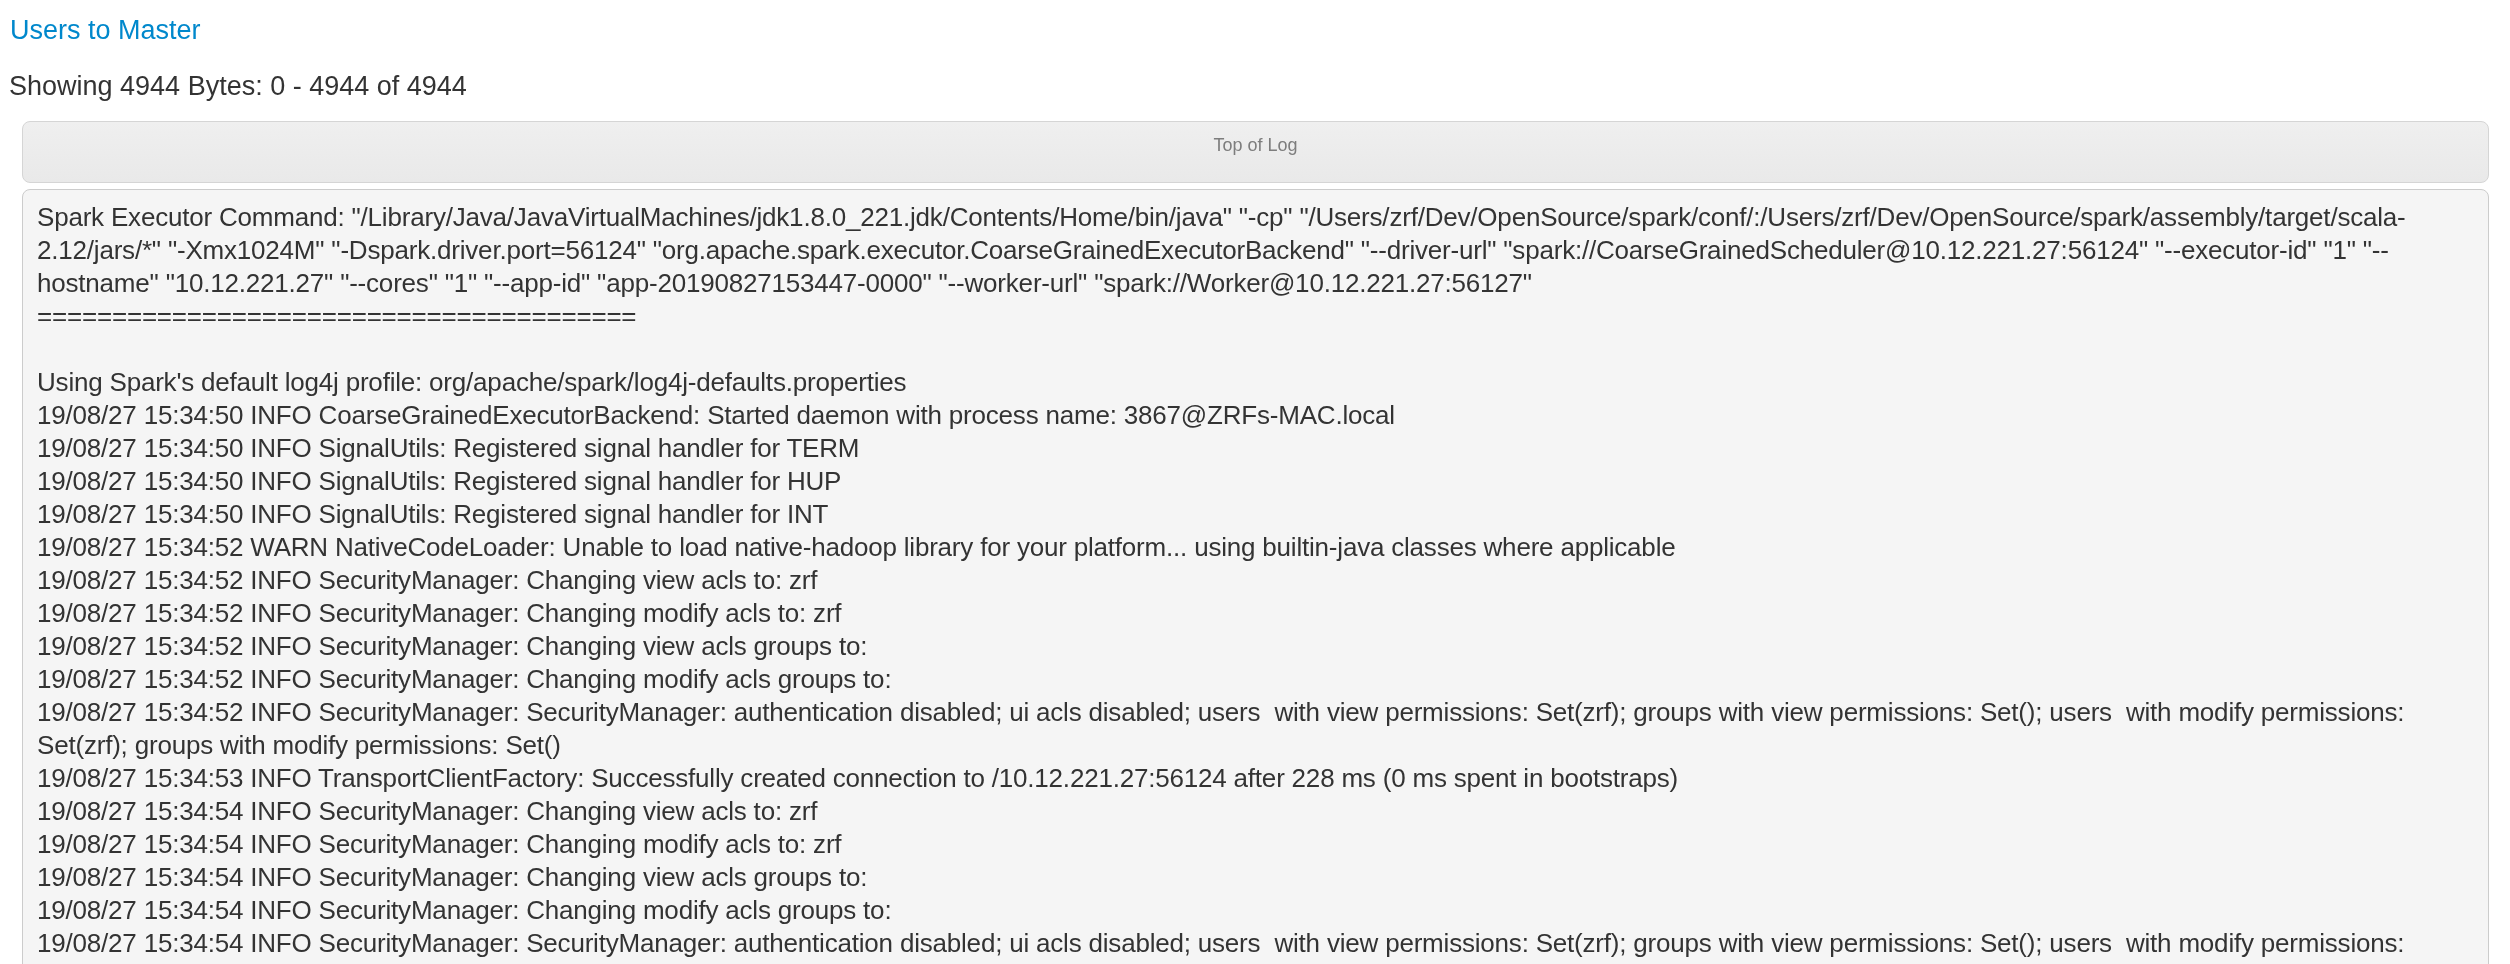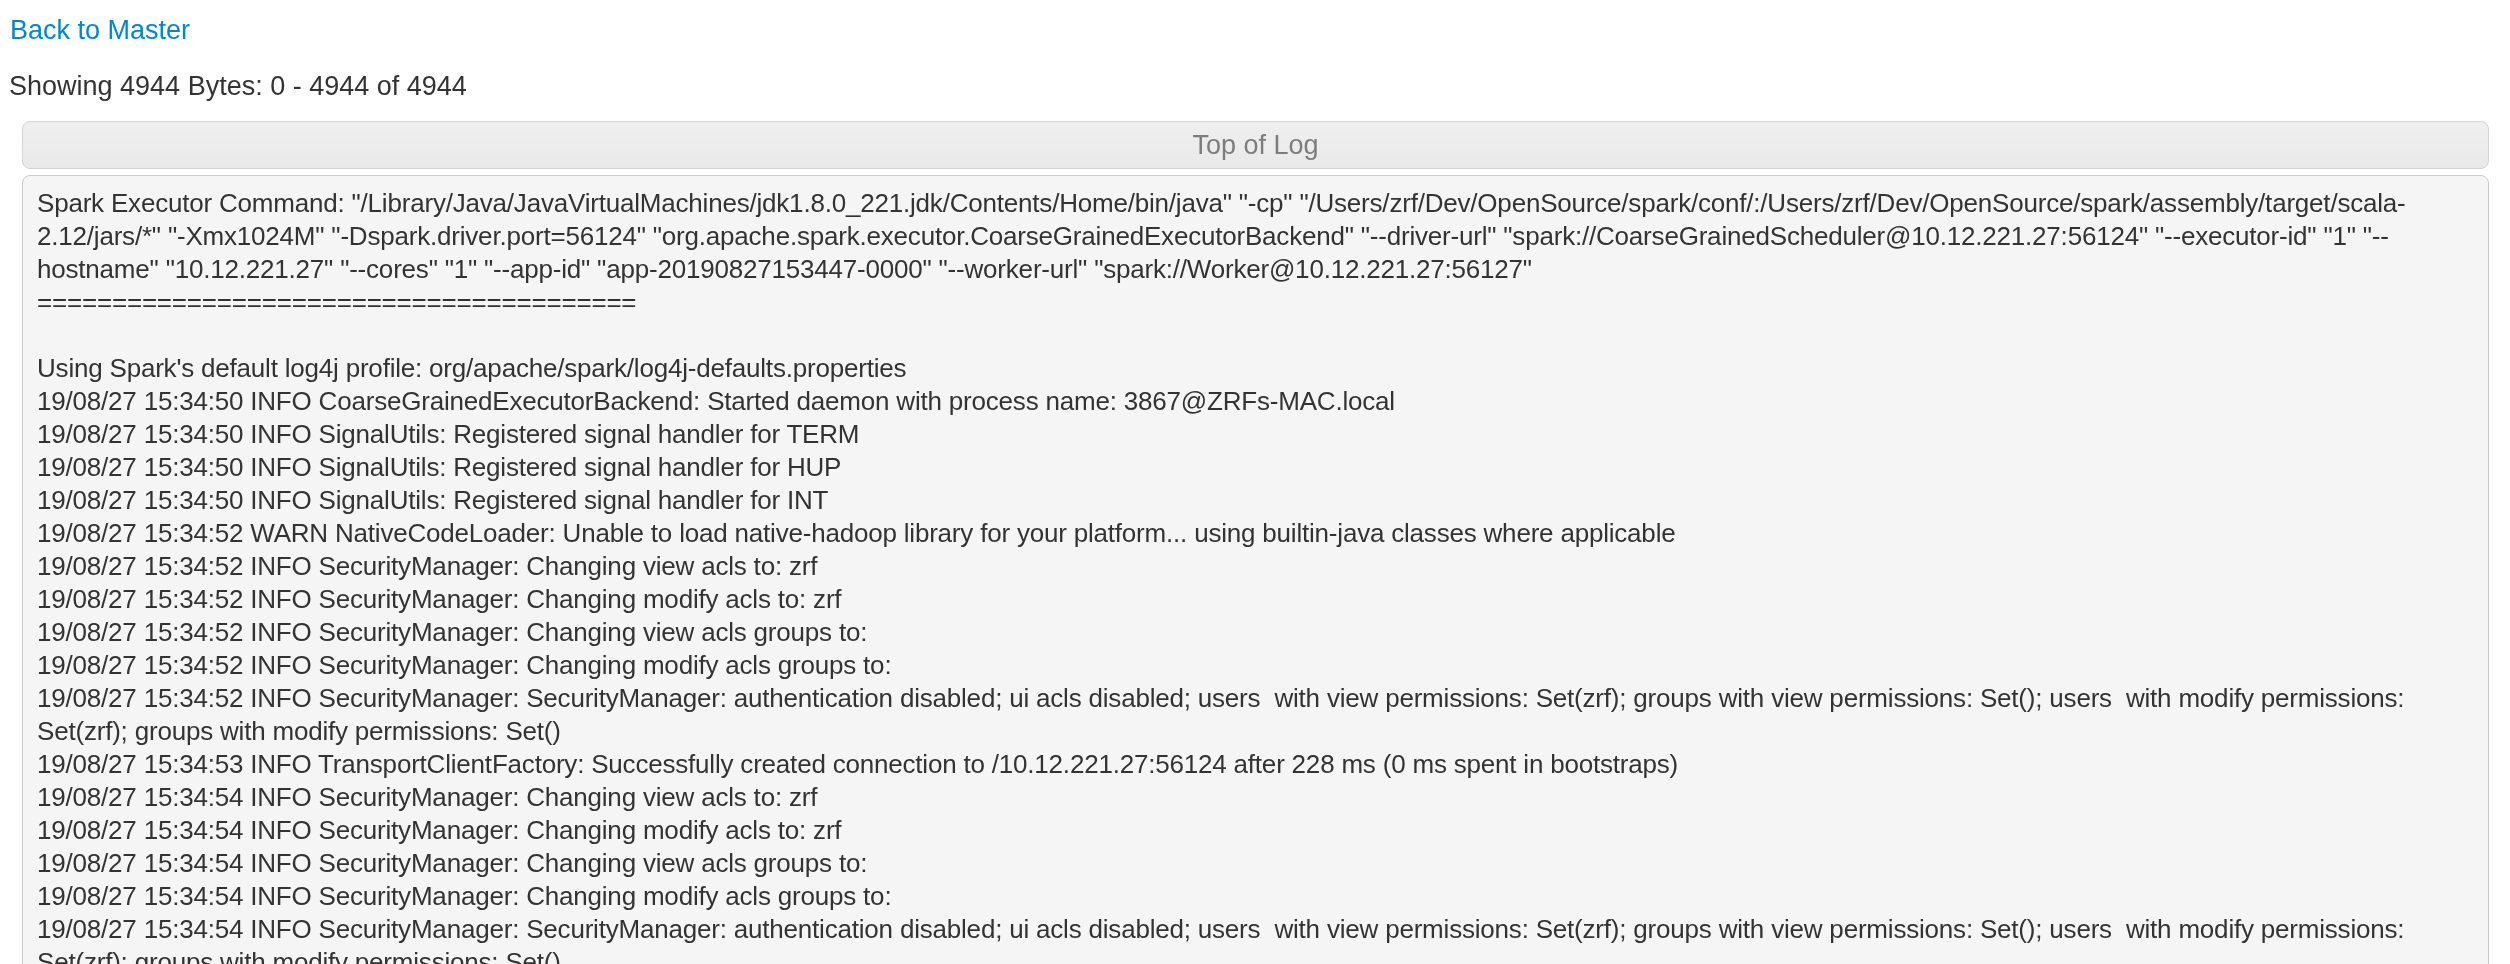--- a/index.html
+++ b/index.html
@@ -29,26 +29,26 @@
   }
   .byte-info {
     margin: 0 0 19px 0;
     padding-left: 9px;
     font-size: 27px;
     line-height: 32px;
     color: #333333;
   }
   .log-bar {
     margin: 0 21px 0 22px;
-    height: 48px;
+    height: 62px;
     background: linear-gradient(#efefef, #e9e9e9);
     border: 1px solid #d5d5d5;
     border-radius: 8px;
     text-align: center;
-    font-size: 27px;
+    font-size: 18px;
     line-height: 46px;
     color: #7d7d7d;
     cursor: pointer;
   }
   .log-box {
     margin: 6px 21px 0 22px;
     min-height: 800px;
     background: #f5f5f5;
     border: 1px solid #cccccc;
     border-radius: 8px;
@@ -62,21 +62,21 @@
     word-wrap: break-word;
     overflow: hidden;
   }
 </style>
 </head>
 <body>
 
 <div class="page">
 
   <p class="back-line">
-    <a href="#">Back to Master</a>
+    <a href="#">Users to Master</a>
   </p>
 
   <p class="byte-info">Showing 4944 Bytes: 0 - 4944 of 4944</p>
 
   <div class="log-bar">Top of Log</div>
 
   <pre class="log-box">Spark Executor Command: "/Library/Java/JavaVirtualMachines/jdk1.8.0_221.jdk/Contents/Home/bin/java" "-cp" "/Users/zrf/Dev/OpenSource/spark/conf/:/Users/zrf/Dev/OpenSource/spark/assembly/target/scala-2.12/jars/*" "-Xmx1024M" "-Dspark.driver.port=56124" "org.apache.spark.executor.CoarseGrainedExecutorBackend" "--driver-url" "spark://CoarseGrainedScheduler@10.12.221.27:56124" "--executor-id" "1" "--hostname" "10.12.221.27" "--cores" "1" "--app-id" "app-20190827153447-0000" "--worker-url" "spark://Worker@10.12.221.27:56127"
 ========================================
 
 Using Spark's default log4j profile: org/apache/spark/log4j-defaults.properties

